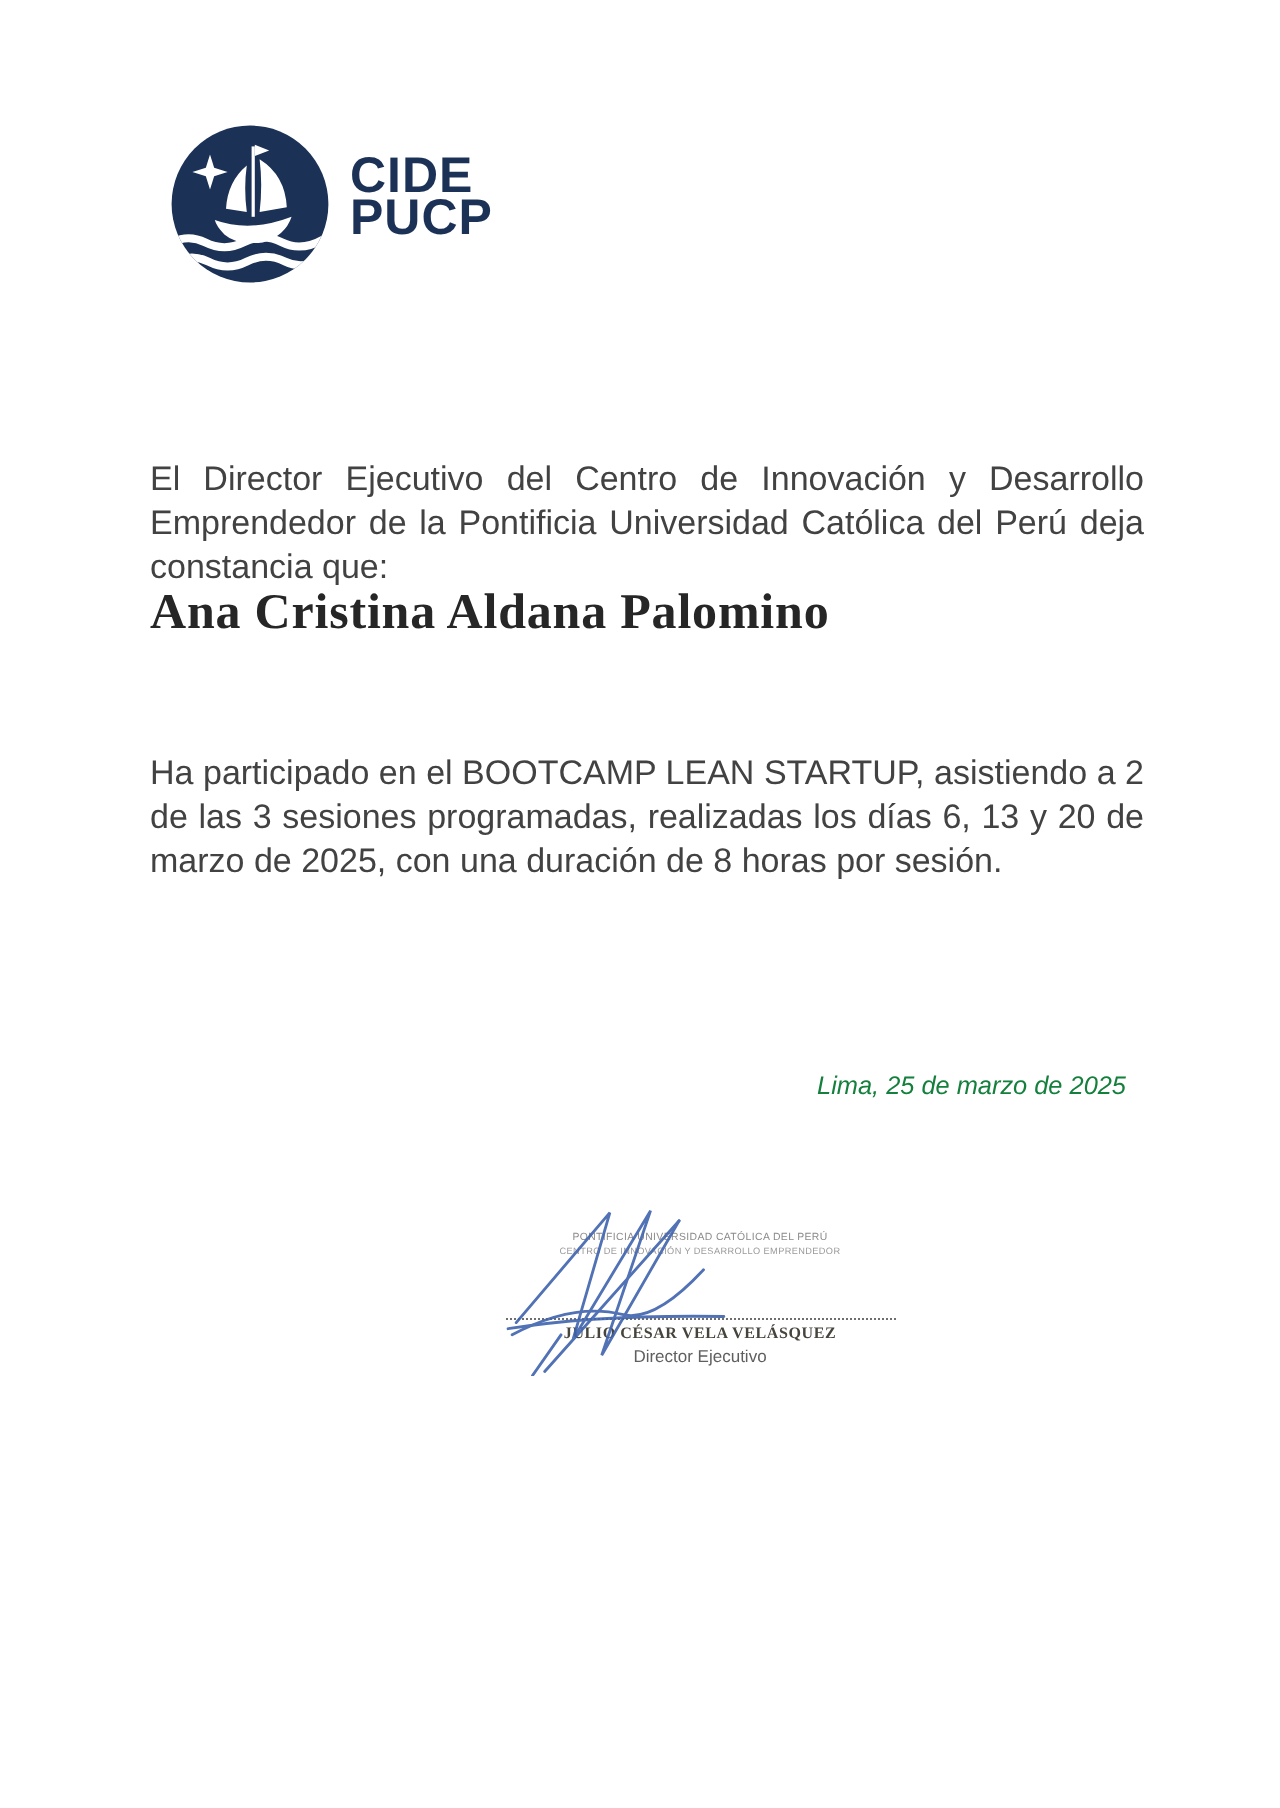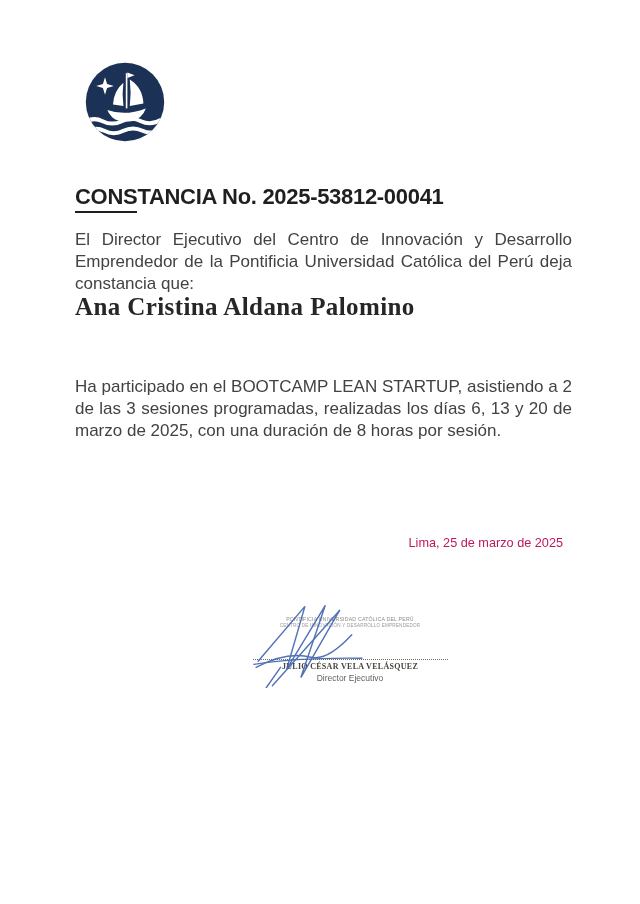--- a/index.html
+++ b/index.html
@@ -55,21 +55,21 @@
   .recipient{
     position:absolute;left:75px;top:293px;
     font-family:"Liberation Serif", serif;
     font-weight:bold;
     font-size:25px;color:#262626;
     letter-spacing:0.4px;white-space:nowrap;
   }
 
   .dateline{
     position:absolute;right:77px;top:536px;
-    font-size:12.7px;color:#be185d;white-space:nowrap;
+    font-size:12.7px;color:#15803d;white-space:nowrap;font-style:italic;
   }
 
   
   .sig-block{
     position:absolute;left:230px;top:616px;width:240px;
     text-align:center;
   }
   .stamp1{
     font-size:5.2px;line-height:6.5px;color:#8b8b8b;
     letter-spacing:0.2px;white-space:nowrap;
@@ -115,25 +115,26 @@
         <path d="M25 19 L27.6 27.4 L36 30 L27.6 32.6 L25 41 L22.4 32.6 L14 30 L22.4 27.4 Z" fill="#fff"></path>
         <rect x="51" y="14" width="2" height="44" fill="#fff"></rect>
         <path d="M53 13 L62 16.5 L53 20 Z" fill="#fff"></path>
         <path d="M56 22 Q72 32 73 52 L56 55 Q58 38 56 22 Z" fill="#fff"></path>
         <path d="M48 26 Q36 36 35 53 L48 55 Q46 40 48 26 Z" fill="#fff"></path>
         <path d="M28 60 Q50 68 76 58 Q72 70 58 74 Q42 76 34 69 Q29 64 28 60 Z" fill="#fff"></path>
         <path d="M-2 76 Q10 68 22 74 Q34 80 46 74 Q58 68 70 74 Q82 80 96 72" stroke="#fff" stroke-width="5" fill="none"></path>
         <path d="M0 88 Q12 80 24 86 Q36 92 48 86 Q60 80 72 86 Q84 92 100 82" stroke="#fff" stroke-width="5" fill="none"></path>
       </g>
     </svg>
+    <div class="logo-text">
+      <div>CIDE</div>
+      <div>PUCP</div>
+    </div>
   </div>
 
-  <div class="title">
-    <span class="u">CONS</span><span>TANCIA No. 2025-53812-00041</span>
-  </div>
 
   <div class="para p-intro">El Director Ejecutivo del Centro de Innovación y Desarrollo Emprendedor de la Pontificia Universidad Católica del Perú deja constancia que:</div>
 
   <div class="recipient">Ana Cristina Aldana Palomino</div>
 
   <div class="para p-body">Ha participado en el BOOTCAMP LEAN STARTUP, asistiendo a 2 de las 3 sesiones programadas, realizadas los días 6, 13 y 20 de marzo de 2025, con una duración de 8 horas por sesión.</div>
 
 
   <div class="dateline">Lima, 25 de marzo de 2025</div>
 

